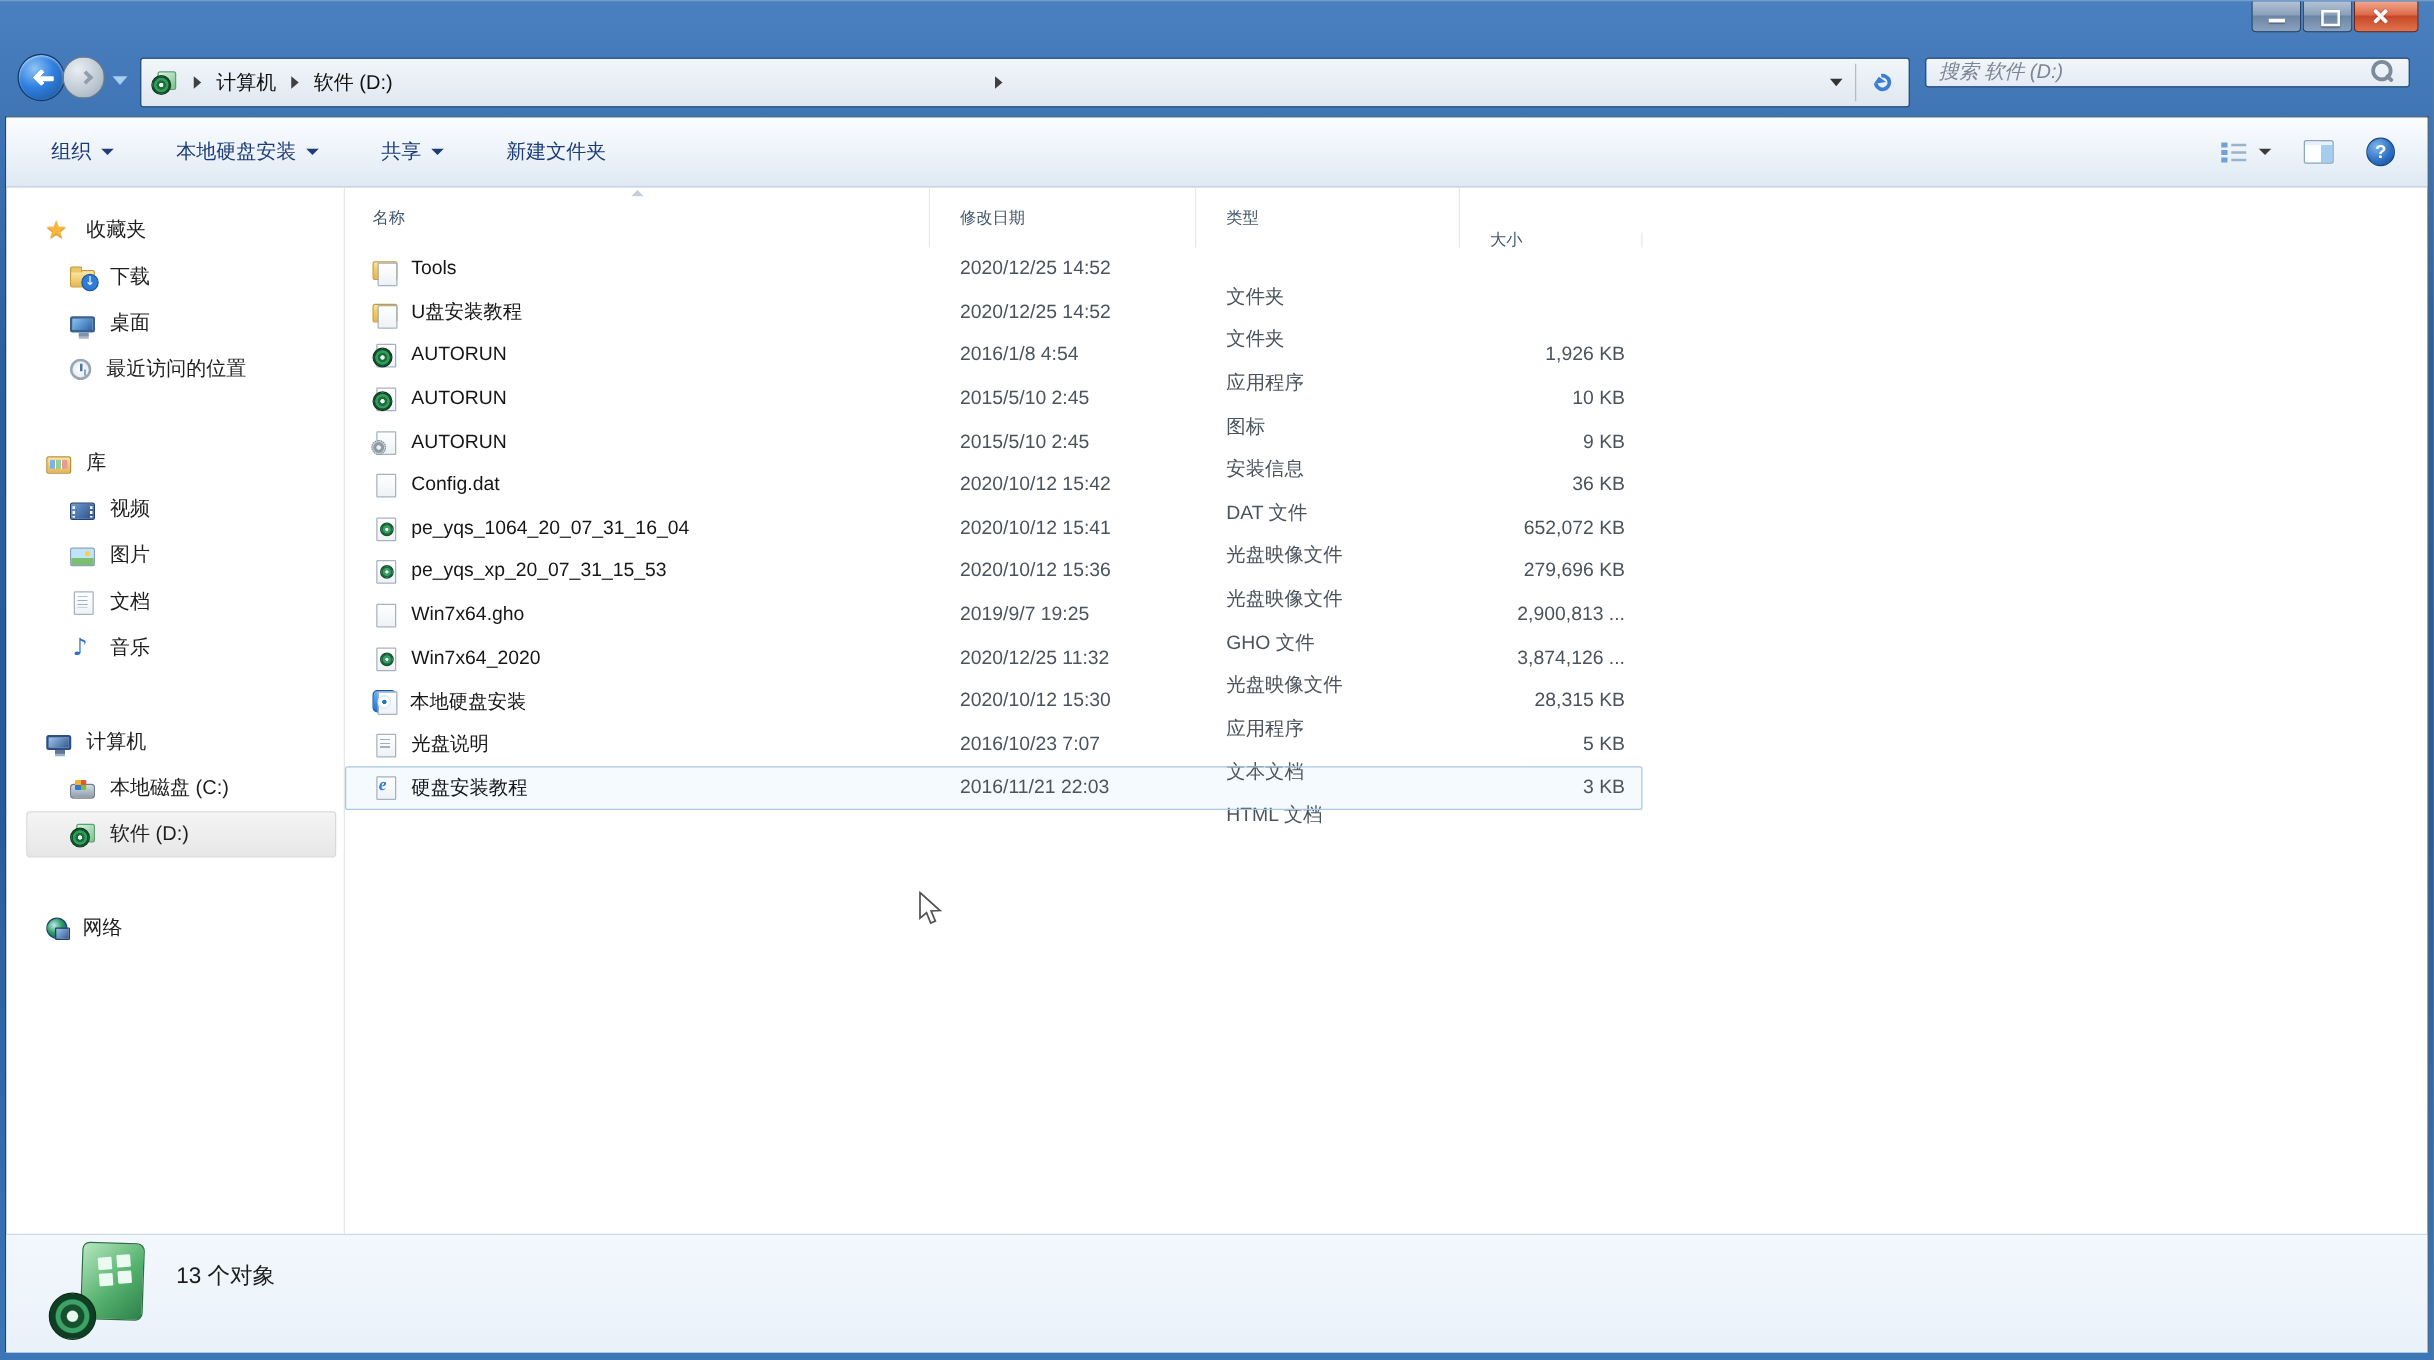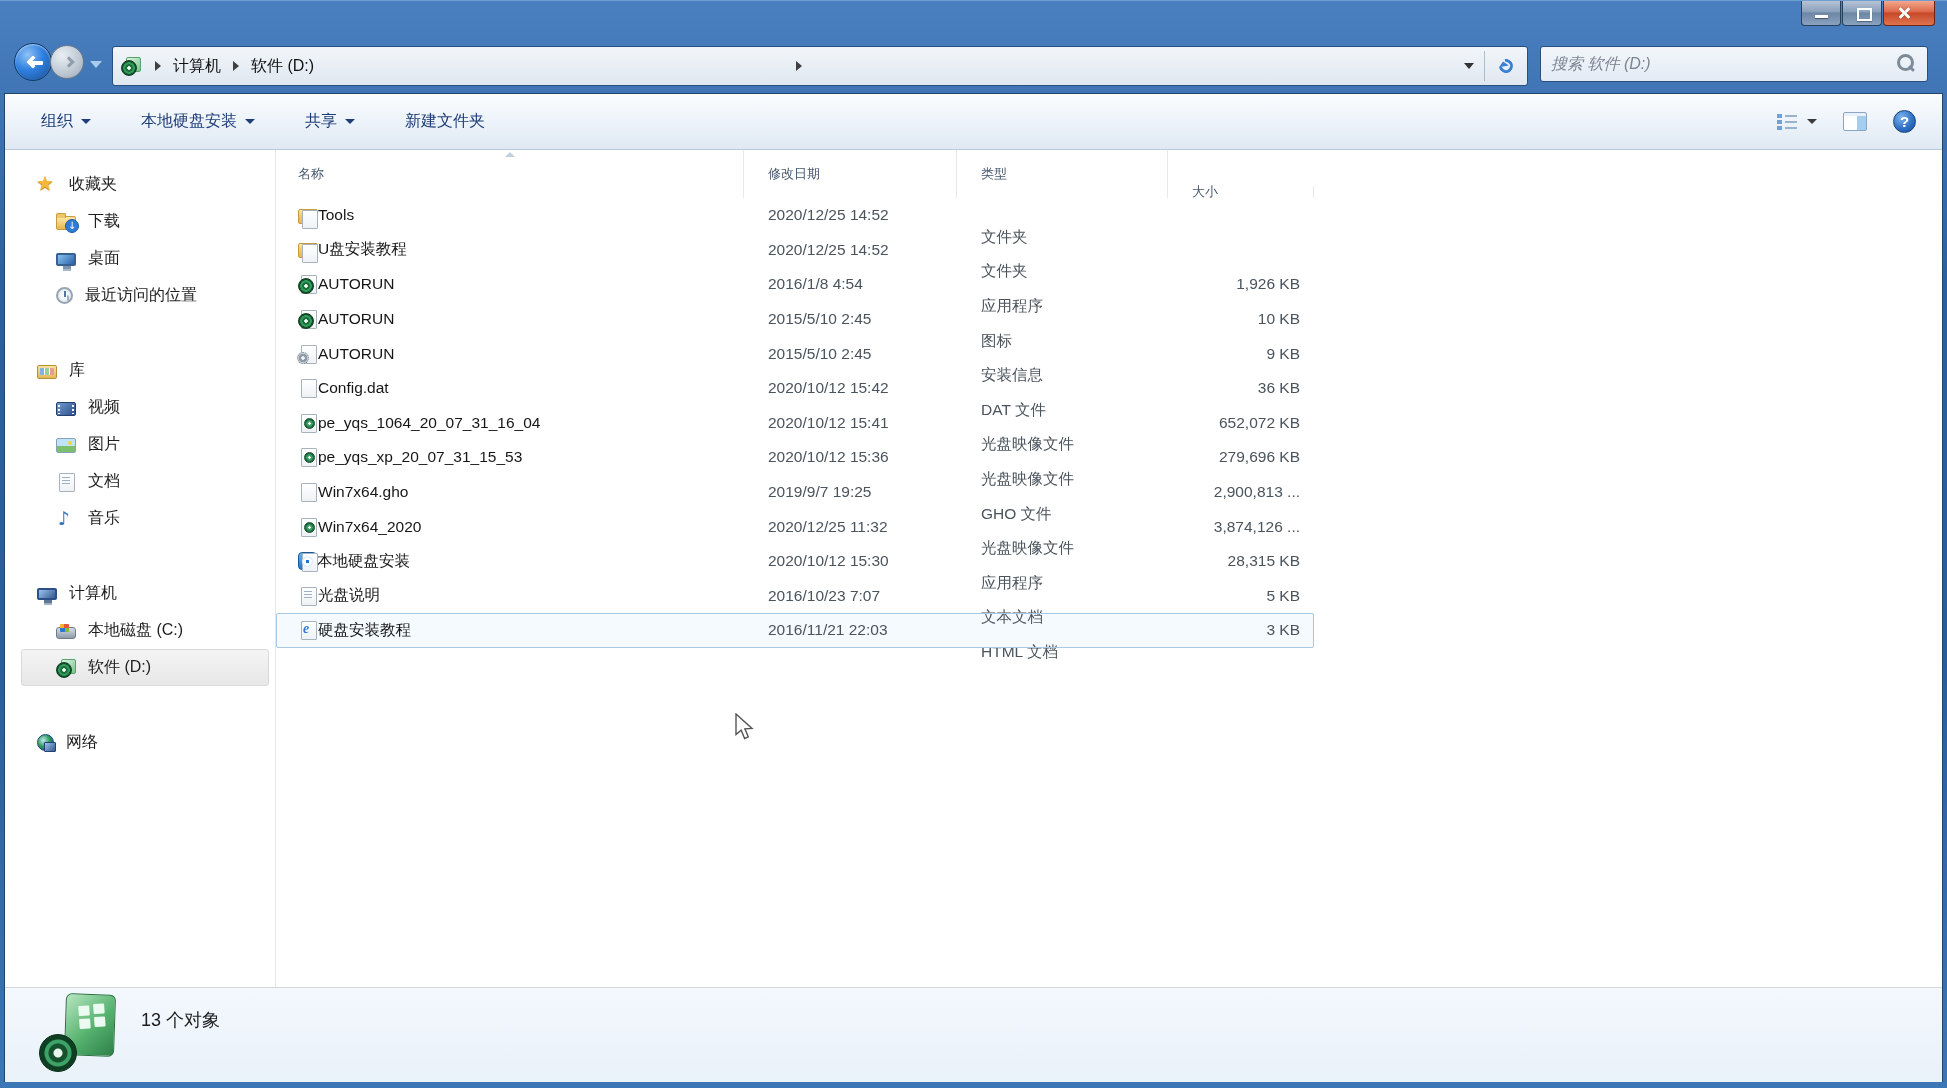--- a/index.html
+++ b/index.html
@@ -49,21 +49,21 @@
   .crumb-sep { width:0; height:0; border-top:5px solid transparent; border-bottom:5px solid transparent;
     border-left:6px solid #404040; margin:0 12px; }
   .crumb-label { font-size:16px; color:#111; white-space:nowrap; }
   .addr-dd { width:30px; height:38px; display:flex; align-items:center; justify-content:center; }
   .addr-dd::after { content:""; border-left:5px solid transparent; border-right:5px solid transparent; border-top:6px solid #333; }
   .addr-divider { width:1px; height:30px; background:#aebdcc; }
   .btn-refresh { width:42px; height:38px; display:flex; align-items:center; justify-content:center; position:relative; }
   .refresh-glyph { width:14px; height:14px; border:3px solid #3b7fd4; border-radius:50%; border-left-color:transparent; transform:rotate(35deg); position:relative; }
   .refresh-glyph::after { content:""; position:absolute; left:-6px; top:-3px; border:5px solid transparent; border-right-color:#3b7fd4; transform:rotate(45deg); }
 
-  .searchbox { position:absolute; left:1540px; top:7px; width:388px; height:36px;
+  .searchbox { position:absolute; left:1540px; top:7px; width:388px; height:24px;
     background:linear-gradient(180deg,#f2f6fa,#e3ebf4); border:1px solid #28507f; border-radius:3px;
     display:flex; align-items:center; }
   .searchbox input { flex:1; border:none; background:transparent; outline:none; padding:0 10px;
     font-size:16px; color:#333; font-family:inherit; }
   .searchbox input::placeholder { font-style:italic; color:#7c8594; opacity:1; }
   .mag { width:26px; height:26px; position:relative; margin-right:8px; flex:none; }
   .mag::before { content:""; position:absolute; left:4px; top:3px; width:11px; height:11px; border:3px solid #7d8a99; border-radius:50%; }
   .mag::after { content:""; position:absolute; left:15px; top:16px; width:7px; height:3px; background:#7d8a99; transform:rotate(45deg); border-radius:1px; }
 
   
@@ -144,21 +144,21 @@
   .fl-col.idx-2 { width:211px; }
   .fl-col.idx-3 { width:146px;margin-top:36px; }
   .sort-caret { display:none; position:absolute; top:2px; left:50%; margin-left:-5px; width:0; height:0;
     border-left:5px solid transparent; border-right:5px solid transparent; border-bottom:5px solid #c2cfdc; }
   .fl-col.sorted .sort-caret { display:block; }
 
   .fl-rows { position:absolute; top:48px; left:0; width:1038px; }
   .fl-row { display:flex; align-items:center; height:34.6px; cursor:default; }
   .fl-row.selected { outline:1px solid #a9c8e4; outline-offset:-1px; background:rgba(225,240,251,.35); border-radius:2px; }
   .cell { font-size:15.5px; color:#4b535c; }
-  .cell-name { width:468px; display:flex; align-items:center; padding-left:22px; color:#161616; }
+  .cell-name { width:468px; display:flex; align-items:center; gap:11px; padding-left:22px; color:#161616; }
   .cell-date { width:213px; padding-left:24px; }
   .cell-type { width:211px; padding-left:24px;margin-top:44px; }
   .cell-size { width:146px; padding-right:14px; text-align:right; }
 
   .fi { width:20px; height:18px; position:relative; flex:none; font-family:"DejaVu Sans",sans-serif; }
   .i-folder { height:15px; margin-top:2px; background:linear-gradient(180deg,#fce9a8 0%,#f3cf72 35%,#e7b74e 100%); border:1px solid #c79b3b; border-radius:2px; }
   .i-folder::before { content:""; position:absolute; top:-5px; left:-1px; width:8px; height:4px; background:#ecc768; border:1px solid #c79b3b; border-bottom:none; border-radius:2px 2px 0 0; }
   .i-disc-app::before { content:""; position:absolute; right:0; top:0; width:13px; height:13px; background:linear-gradient(135deg,#dff5e4,#7ac28f); border:1px solid #58a06c; border-radius:2px; }
   .i-disc-app::after { content:""; position:absolute; left:0; bottom:-1px; width:14px; height:14px; border-radius:50%; border:1px solid #0f3d20;
     background:radial-gradient(circle,#eafff0 0 1.5px,#1e6b3c 2px 3.5px,#2e9e5b 4px 5.5px,#16502c 6px); }

